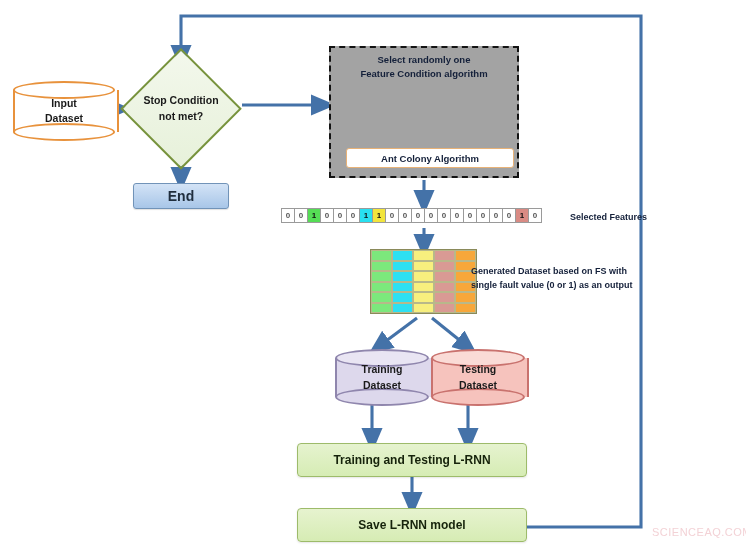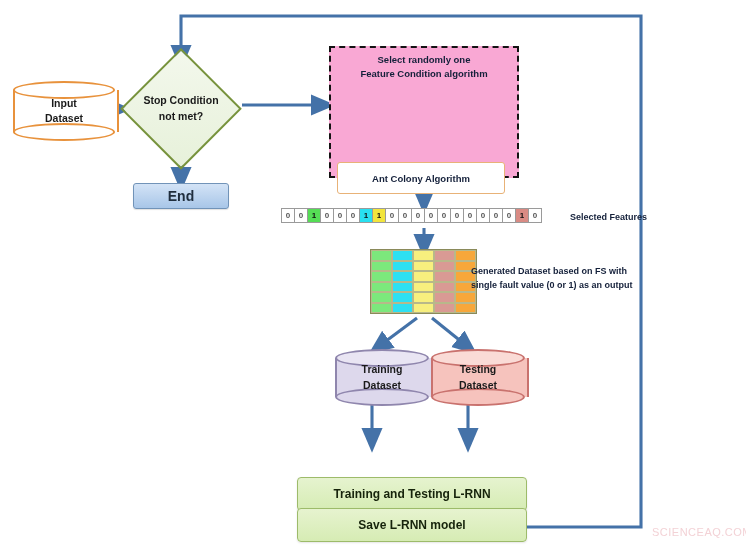--- a/index.html
+++ b/index.html
@@ -67,21 +67,21 @@
     box-shadow:0 1px 2px rgba(0,0,0,.10);
   }
   .box-orange{
     background:#ffffff;border:1.6px solid #e8b277;border-radius:3px;
     font-size:9.5px;color:#14203a;
   }
 
   
   .dashed-group{
     position:absolute;box-sizing:border-box;
-    border:2.5px dashed #131313;background:#f9a8d4;
+    border:2.5px dashed #131313;background:#a3a3a3;
   }
   .fs-title{
     position:absolute;left:0;top:5px;width:100%;text-align:center;
     font-size:9.5px;font-weight:bold;line-height:1.45;color:#14203a;
   }
 
   
   .vector{position:absolute;display:flex;}
   .vcell{
     width:14px;height:15px;box-sizing:border-box;
@@ -164,21 +164,21 @@
 
   <div class="box box-blue" style="left:133px;top:183px;width:96px;height:26px;">
     <span>End</span>
   </div>
 
   <div class="dashed-group" style="left:329px;top:46px;width:190px;height:132px;">
     <div class="fs-title">
       <div>Select randomly one</div>
       <div>Feature Condition algorithm</div>
     </div>
-    <div class="box box-orange" style="left:6px;top:100px;width:168px;height:32px;margin-top:14px;">
+    <div class="box box-orange" style="left:15px;top:100px;width:168px;height:20px;">
       <span>Ant Colony Algorithm</span>
     </div>
   </div>
 
   <div class="vector" style="left:281px;top:208px;">
       <div class="vcell" style="background: rgb(255, 255, 255);">0</div>
       <div class="vcell" style="background: rgb(255, 255, 255);">0</div>
       <div class="vcell on" style="background: rgb(85, 221, 85);">1</div>
       <div class="vcell" style="background: rgb(255, 255, 255);">0</div>
       <div class="vcell" style="background: rgb(255, 255, 255);">0</div>
@@ -260,21 +260,21 @@
   <div class="cyl" style="left:431px;top:349px;width:74px;height:57px;--stroke:#c9726e;--fill:#f6c3bd;--topfill:#fadbd6;">
     <div class="body"></div>
     <div class="bot"></div>
     <div class="top"></div>
     <div class="lbl">
       <span>Testing</span>
       <span>Dataset</span>
     </div>
   </div>
 
-  <div class="box box-green" style="left:297px;top:443px;width:230px;height:34px;margin-top:34px;">
+  <div class="box box-green" style="left:297px;top:443px;width:230px;height:34px;">
     <span>Training and Testing L-RNN</span>
   </div>
 
   <div class="box box-green" style="left:297px;top:508px;width:230px;height:34px;">
     <span>Save L-RNN model</span>
   </div>
 
   <div class="watermark" style="left:652px;top:526px;">SCIENCEAQ.COM</div>
 
 </div>

